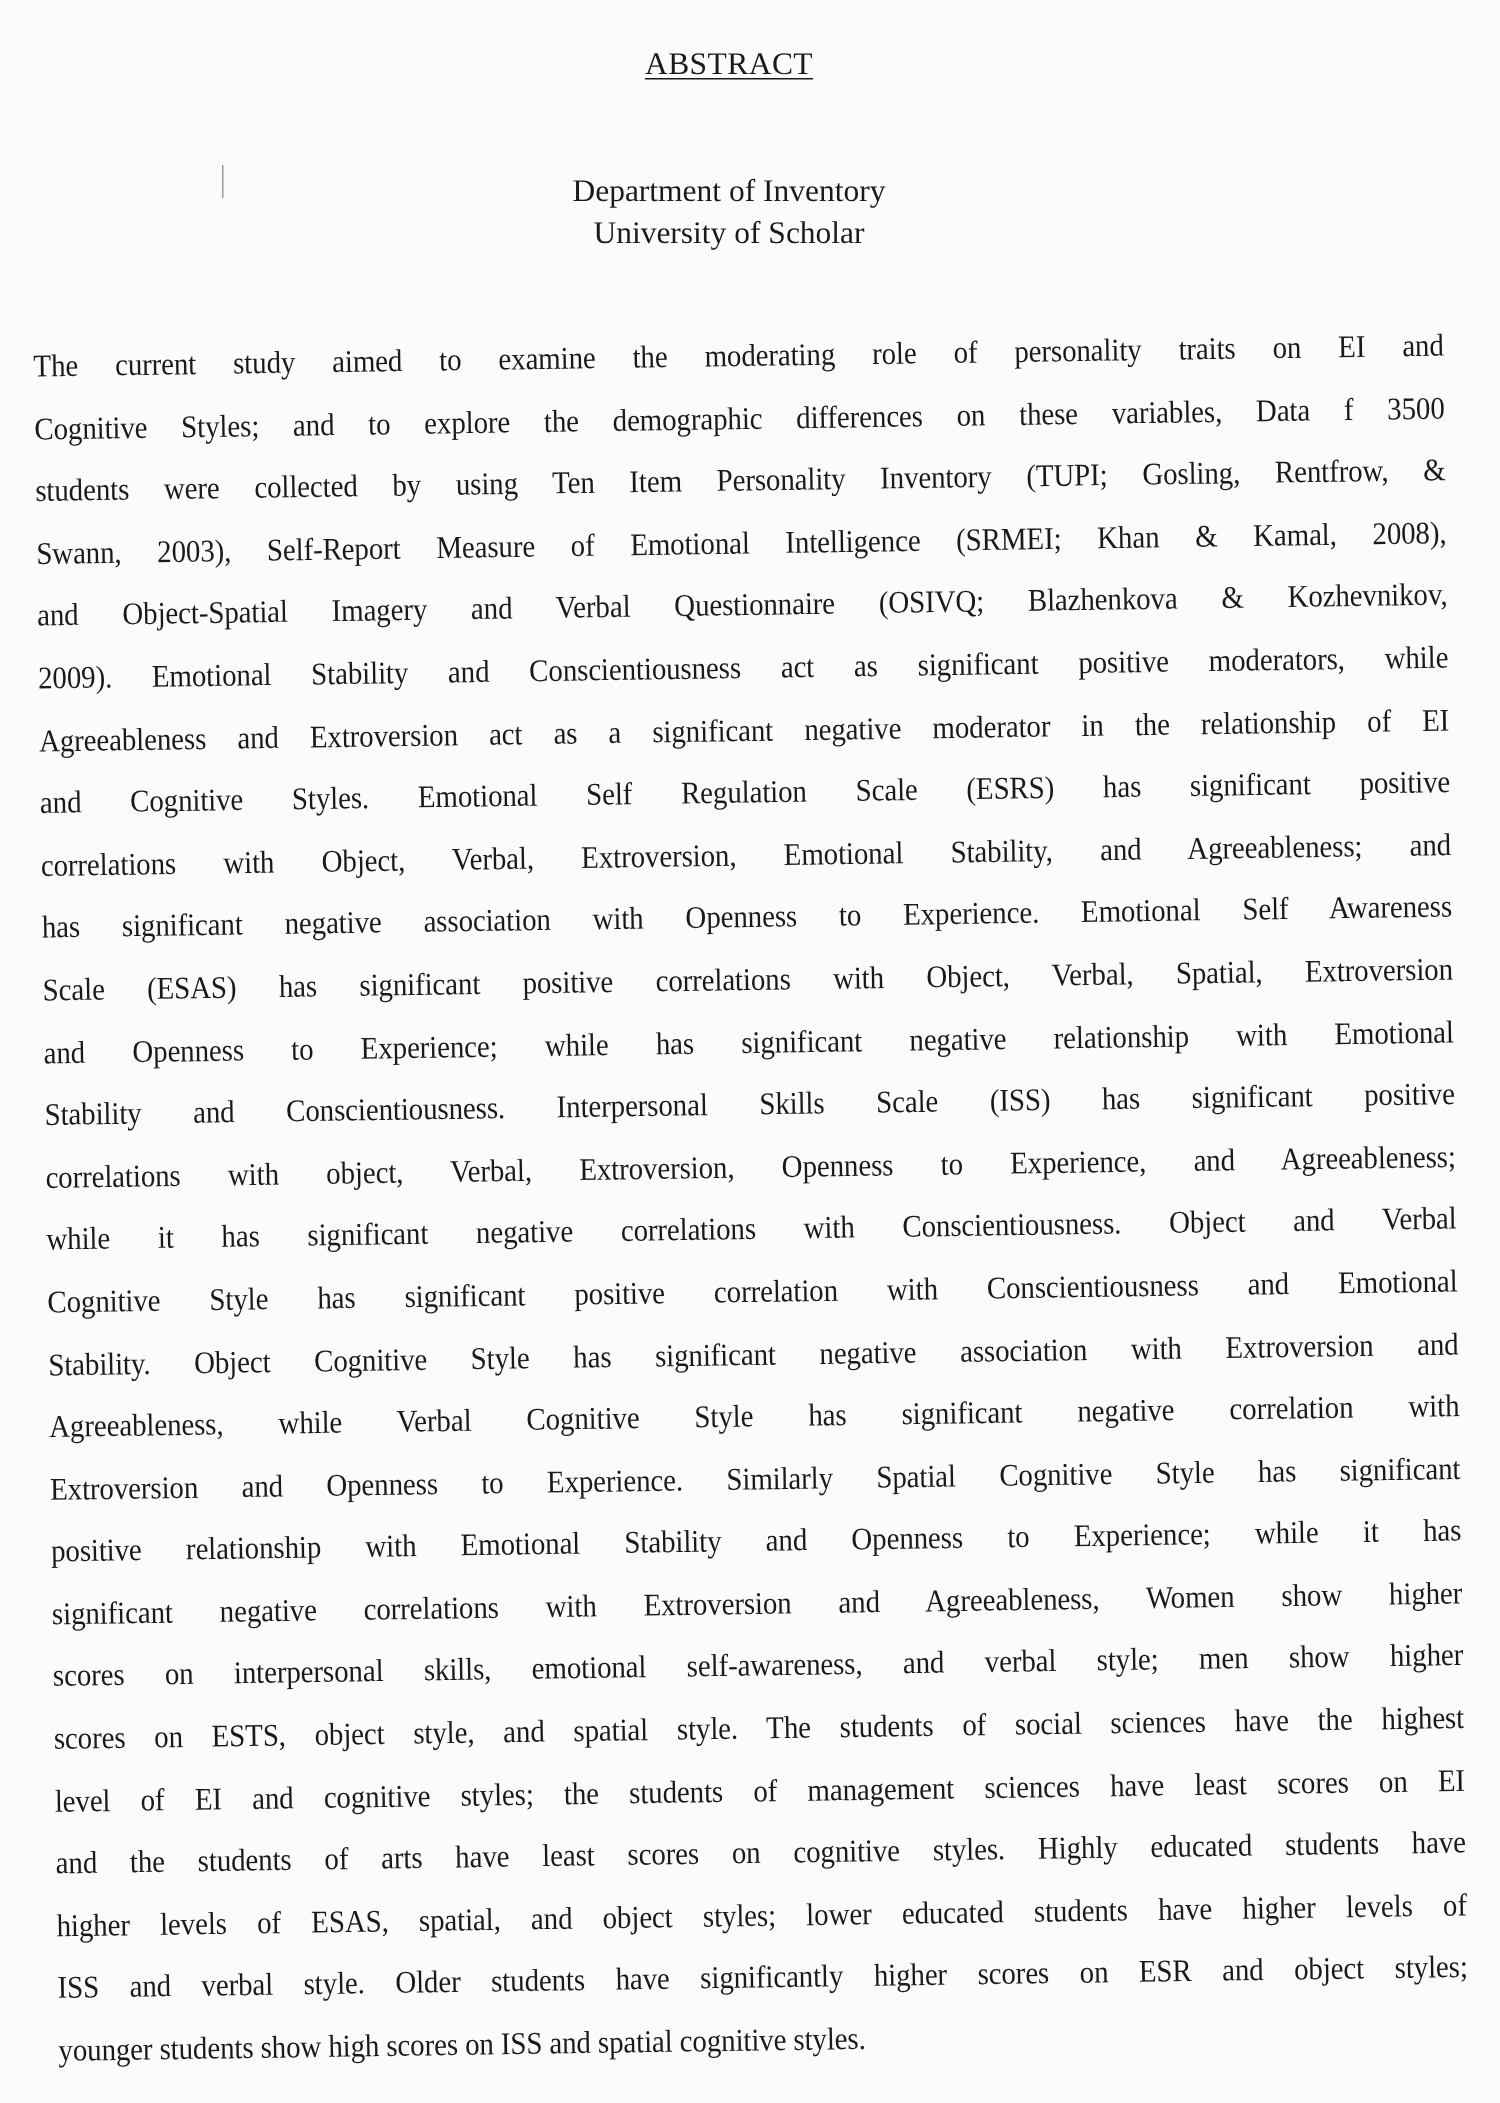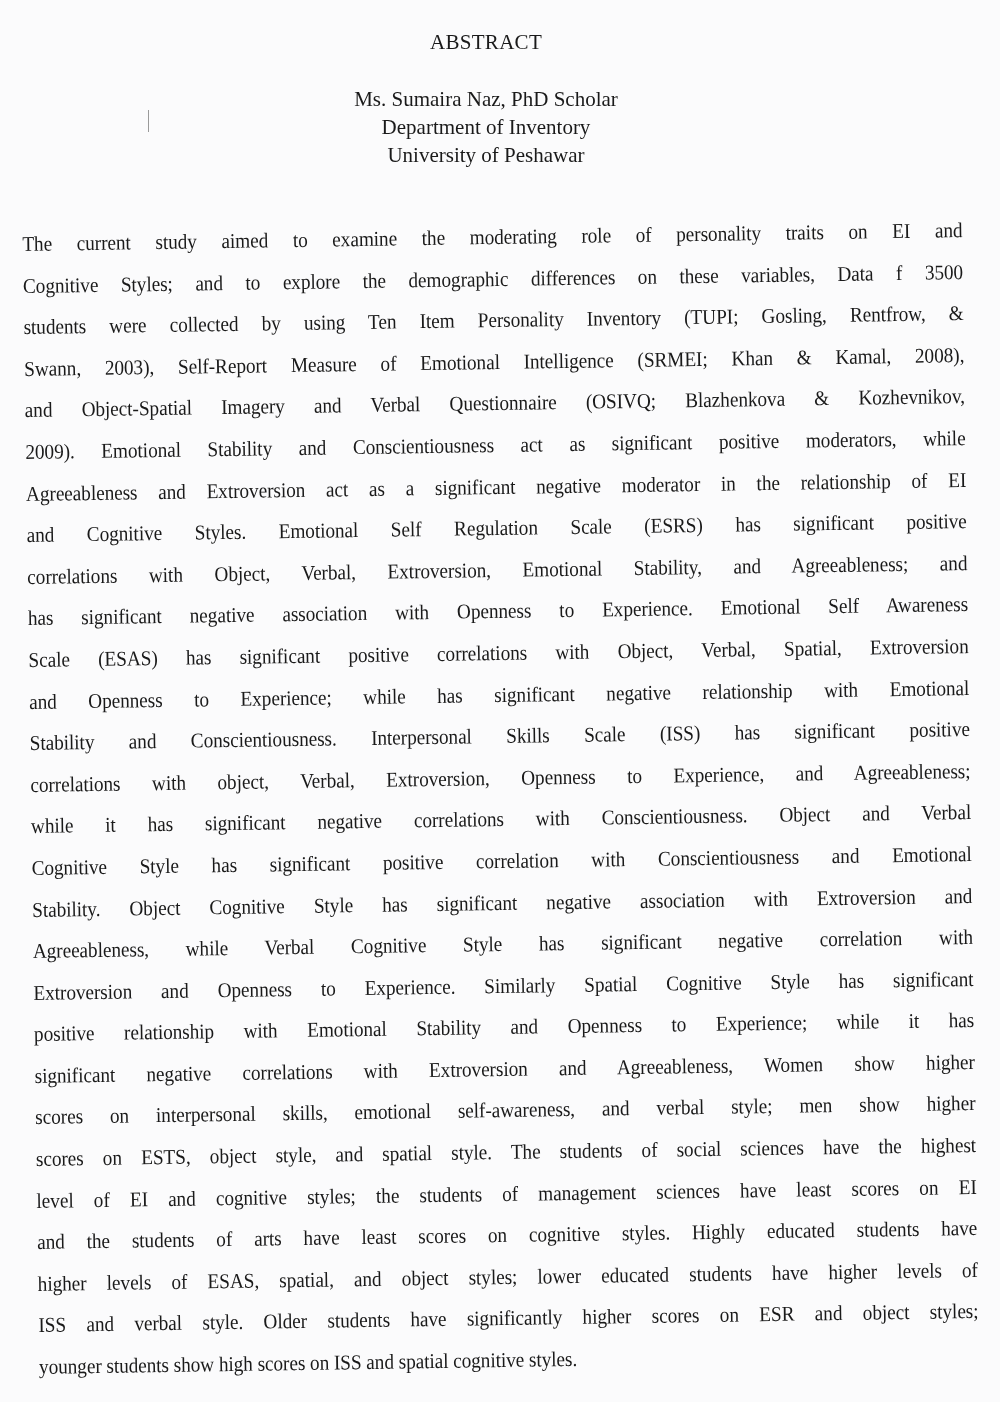--- a/index.html
+++ b/index.html
@@ -25,20 +25,21 @@
     .heading {
       position: absolute;
       left: 0;
       width: 972px;
       text-align: center;
       font-size: 21px;
       line-height: 28px;
     }
     .title {
       top: 28px;
+      text-decoration: underline;
       text-underline-offset: 3px;
       text-decoration-thickness: 1px;
       letter-spacing: 0.3px;
     }
     .author { top: 85px; }
     .dept { top: 113px; }
     .univ { top: 141px; }
     .stray-mark {
       position: absolute;
       left: 148px;
@@ -71,23 +72,22 @@
     }
     .line.last {
       text-align-last: left;
     }
   </style>
 </head>
 <body>
 
 <div class="page">
   <div class="heading title">ABSTRACT</div>
-  <div class="heading author">Ms. Sumaira Naz, PhD Scholar</div>
   <div class="heading dept">Department of Inventory</div>
-  <div class="heading univ">University of Peshawar</div>
+  <div class="heading univ">University of Scholar</div>
   <div class="stray-mark"></div>
 
   <div class="body-text">
     <span class="line">The current study aimed to examine the moderating role of personality traits on EI and</span>
     <span class="line">Cognitive Styles; and to explore the demographic differences on these variables, Data f 3500</span>
     <span class="line">students were collected by using Ten Item Personality Inventory (TUPI; Gosling, Rentfrow, &amp;</span>
     <span class="line">Swann, 2003), Self-Report Measure of Emotional Intelligence (SRMEI; Khan &amp; Kamal, 2008),</span>
     <span class="line">and Object-Spatial Imagery and Verbal Questionnaire (OSIVQ; Blazhenkova &amp; Kozhevnikov,</span>
     <span class="line">2009). Emotional Stability and Conscientiousness act as significant positive moderators, while</span>
     <span class="line">Agreeableness and Extroversion act as a significant negative moderator in the relationship of EI</span>

